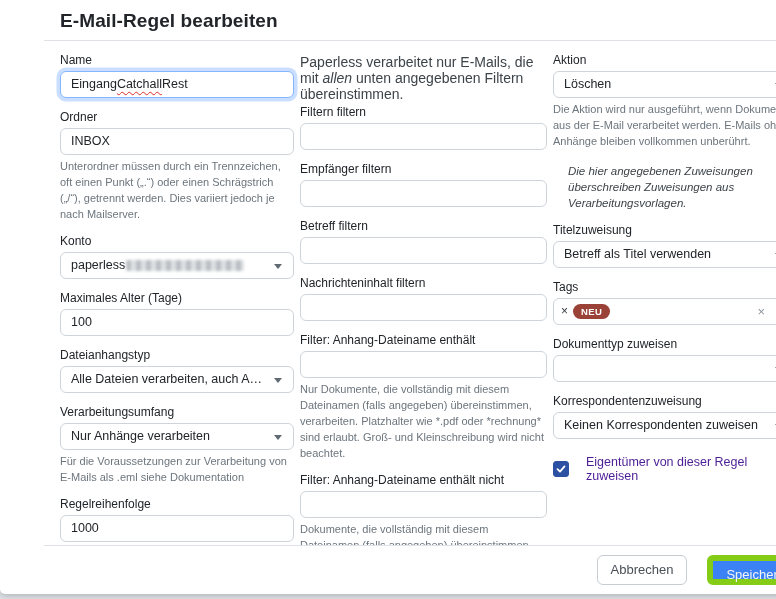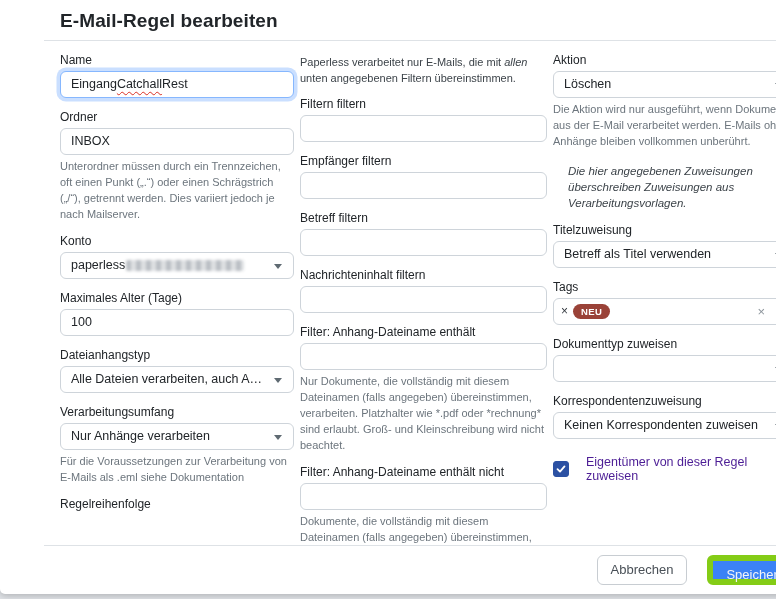--- a/index.html
+++ b/index.html
@@ -57,21 +57,21 @@
     width:0;height:0;border-left:4px solid transparent;border-right:4px solid transparent;
     border-top:5px solid #5f6a72;
   }
   .misspell{text-decoration:underline wavy #d93025 1px;text-underline-offset:3px;}
   .redacted{
     display:inline-block;width:118px;height:11px;margin-left:1px;border-radius:2px;
     background:repeating-linear-gradient(90deg,#aeb3b9 0 5px,#d9dcdf 5px 10px);
     filter:blur(1.6px);opacity:.85;flex:0 0 auto;
   }
   .hint{margin:3px 0 0 0;font-size:11px;line-height:16px;color:#6c757d;}
-  .intro{margin:1px 0 11px 0;font-size:11px;line-height:16px;color:#3c4349;}
+  .intro{margin:1px 0 3px 0;font-size:14px;line-height:16px;color:#3c4349;}
   .note{margin:14px 0 12px 15px;font-size:11.5px;line-height:16px;color:#3c4349;font-style:italic;}
   
   .tags-control{justify-content:flex-start;padding-left:7px;}
   .chip-remove{color:#343a40;font-size:12px;margin-right:5px;cursor:pointer;}
   .chip-pill{
     background:#9a4238;color:#fff;font-size:9.5px;font-weight:700;letter-spacing:.4px;
     border-radius:9px;padding:2px 8px 2px 8px;line-height:11px;
   }
   .tags-right{position:absolute;right:10px;top:0;height:100%;display:flex;align-items:center;gap:11px;}
   .clear-x{color:#8d959c;font-size:13px;line-height:1;cursor:pointer;}
@@ -155,20 +155,23 @@
         <label>Verarbeitungsumfang</label>
         <div class="control select">
           <span class="val">Nur Anhänge verarbeiten</span>
           <span class="caret"></span>
         </div>
         <p class="hint">Für die Voraussetzungen zur Verarbeitung von E-Mails als .eml siehe Dokumentation</p>
       </div>
 
       <div class="group">
         <label>Regelreihenfolge</label>
+        <div class="control">
+            <span>1000</span>
+          </div>
       </div>
 
     </div>
 
     <div class="col">
 
       <p class="intro"><span>Paperless verarbeitet nur E-Mails, die mit </span><em>allen</em><span> unten angegebenen Filtern übereinstimmen.</span></p>
 
       <div class="group">
         <label>Filtern filtern</label>

